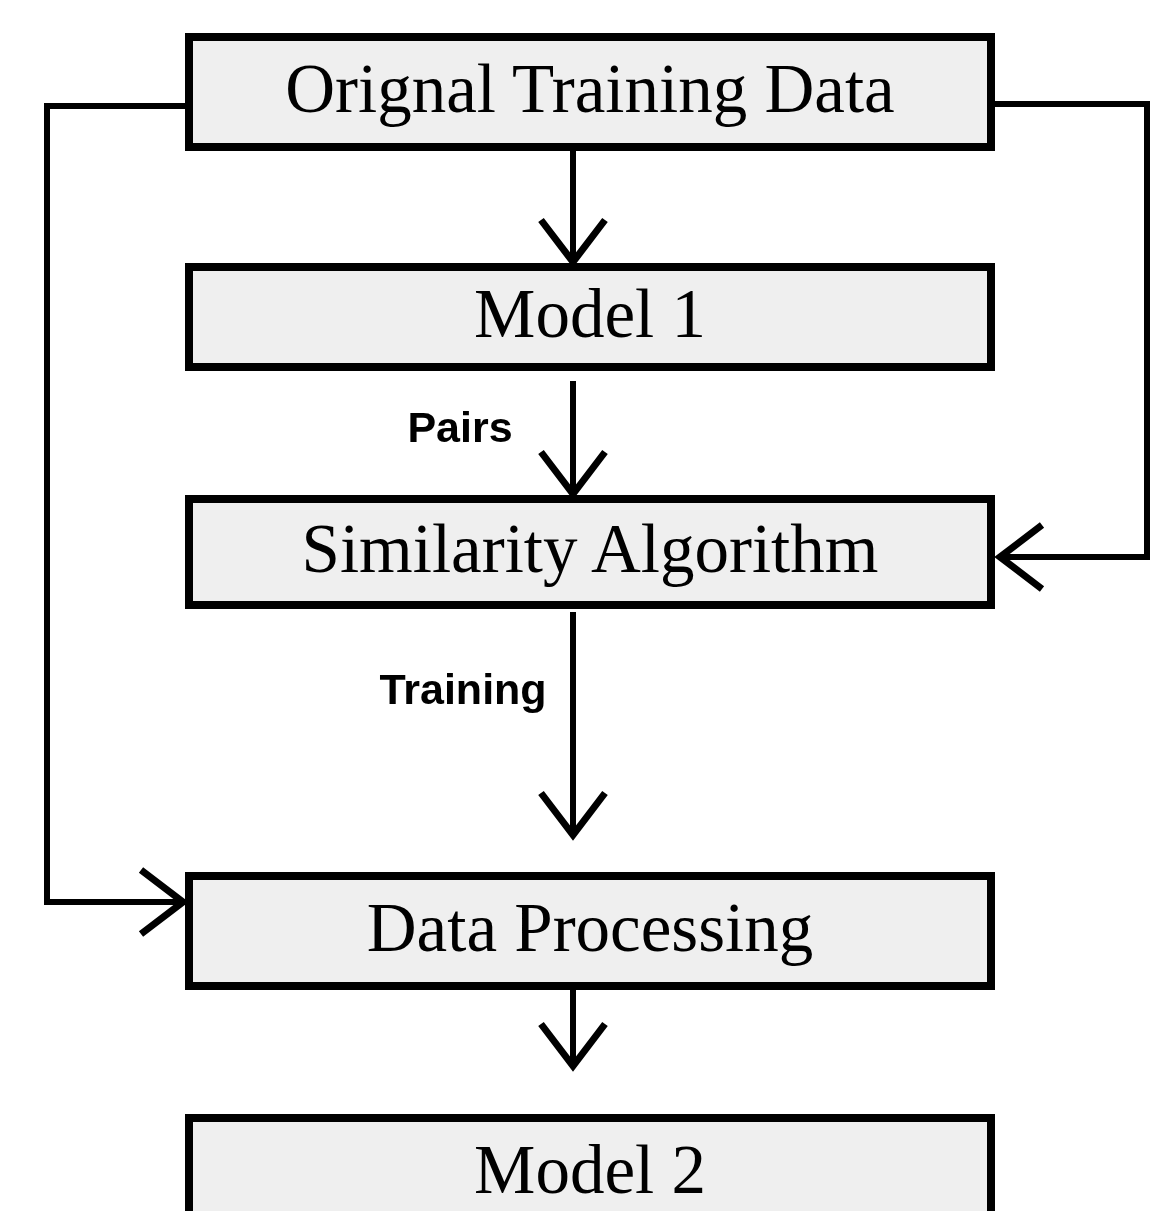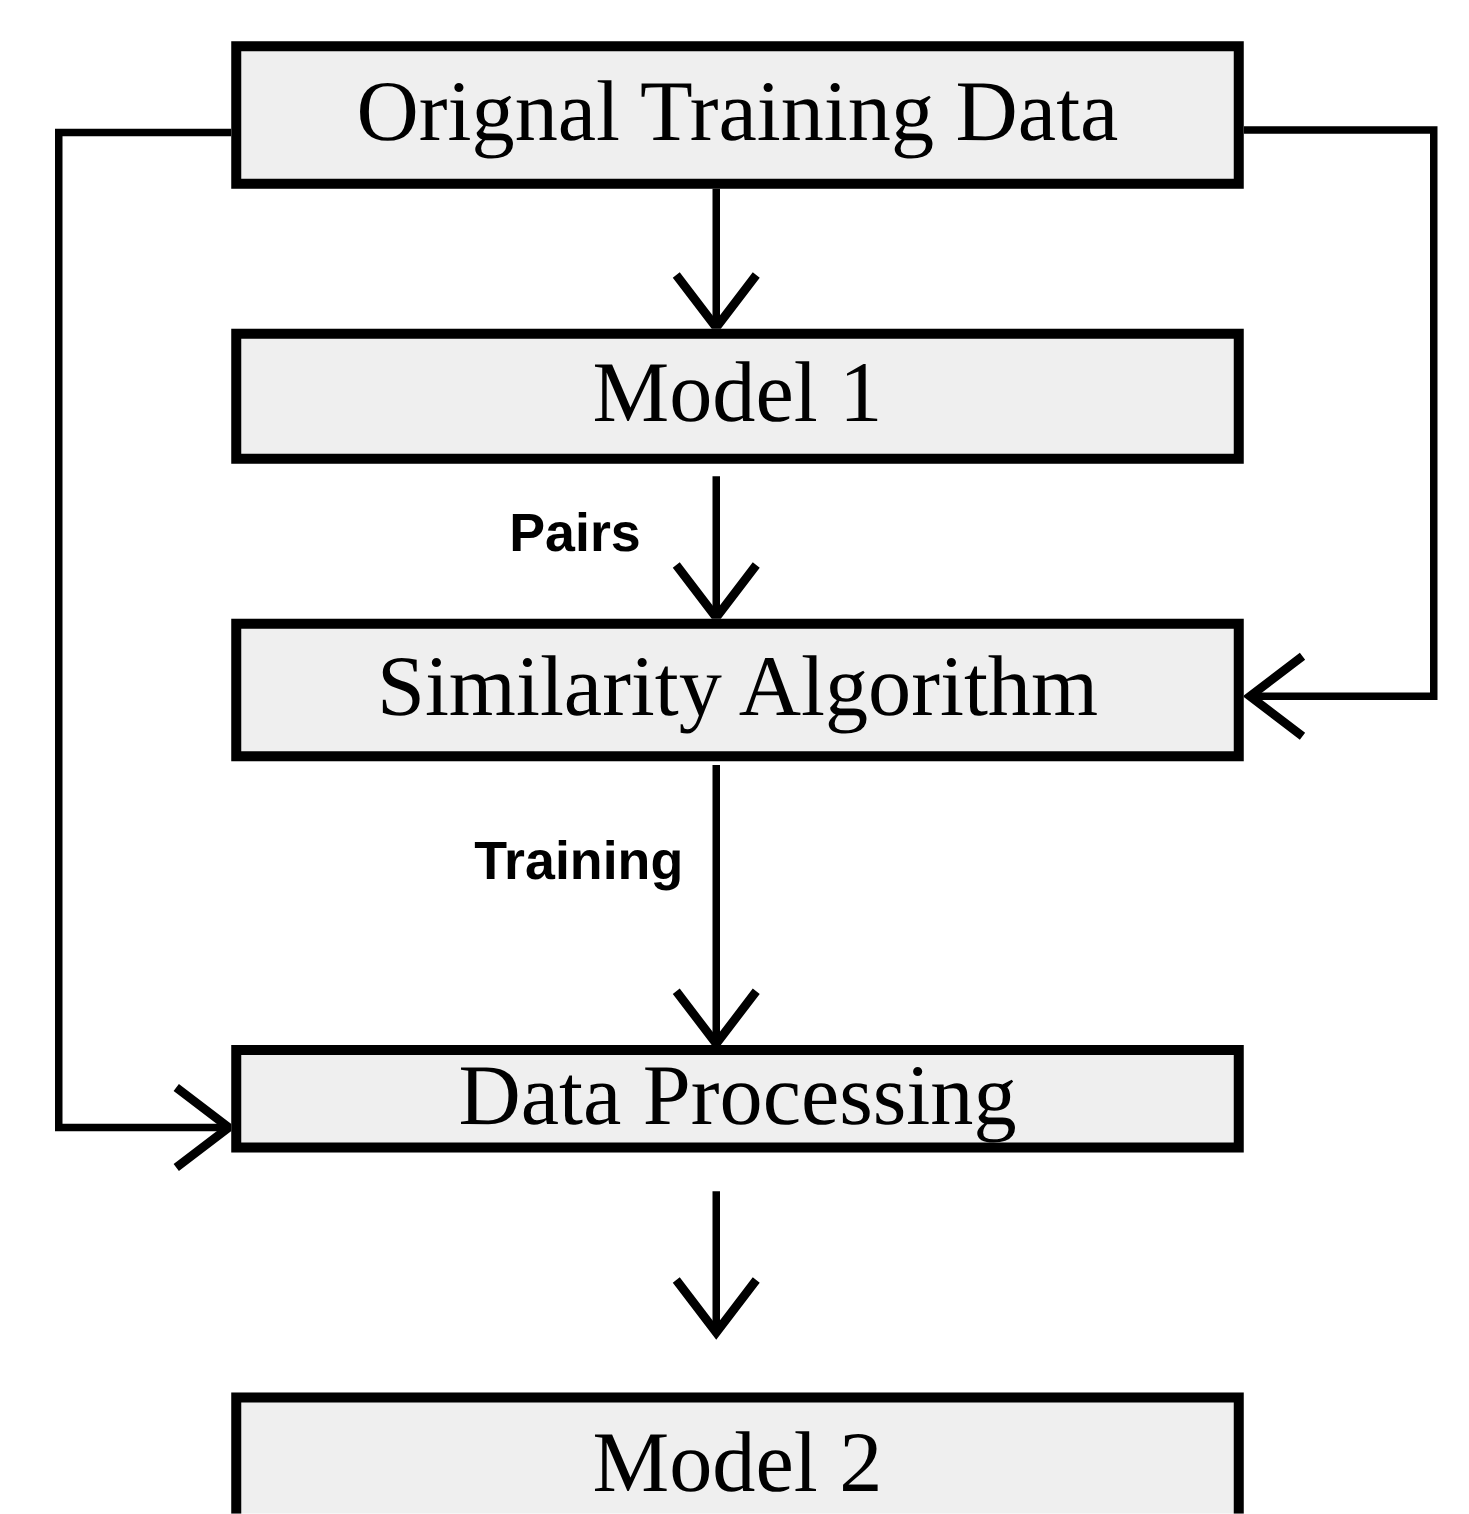--- a/index.html
+++ b/index.html
@@ -98,21 +98,21 @@
   </div>
 
   <div class="node" style="top:263px; height:108px;text-align:right;">
     <span class="node-label">Model 1</span>
   </div>
 
   <div class="node" style="top:495px; height:114px;">
     <span class="node-label">Similarity Algorithm</span>
   </div>
 
-  <div class="node" style="top:836px; height:86px;">
+  <div class="node" style="top:872px; height:118px;">
     <span class="node-label">Data Processing</span>
   </div>
 
   <div class="node" style="top:1114px; height:119px;">
     <span class="node-label">Model 2</span>
   </div>
 
   <div class="edge-label" id="cases-label">Pairs</div>
 
   <div class="edge-label" id="similar-pairs-label">

